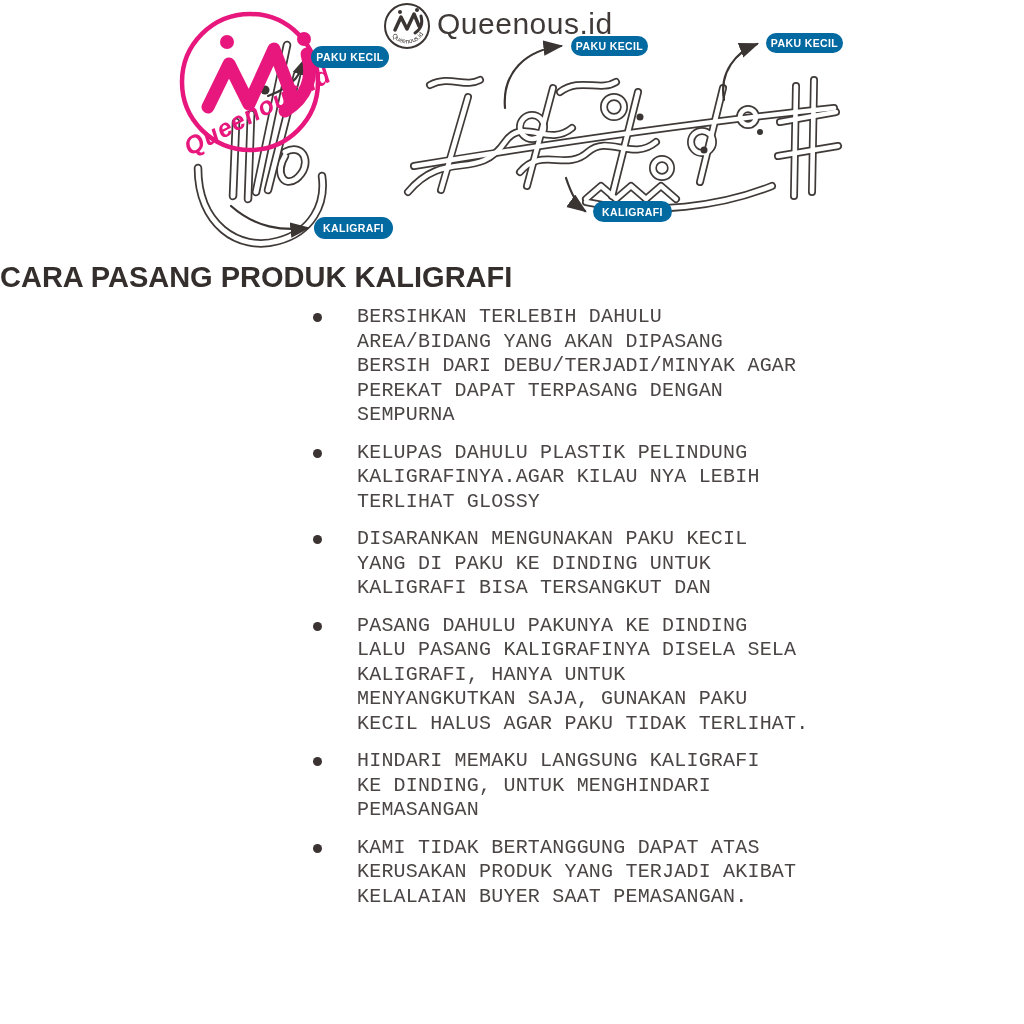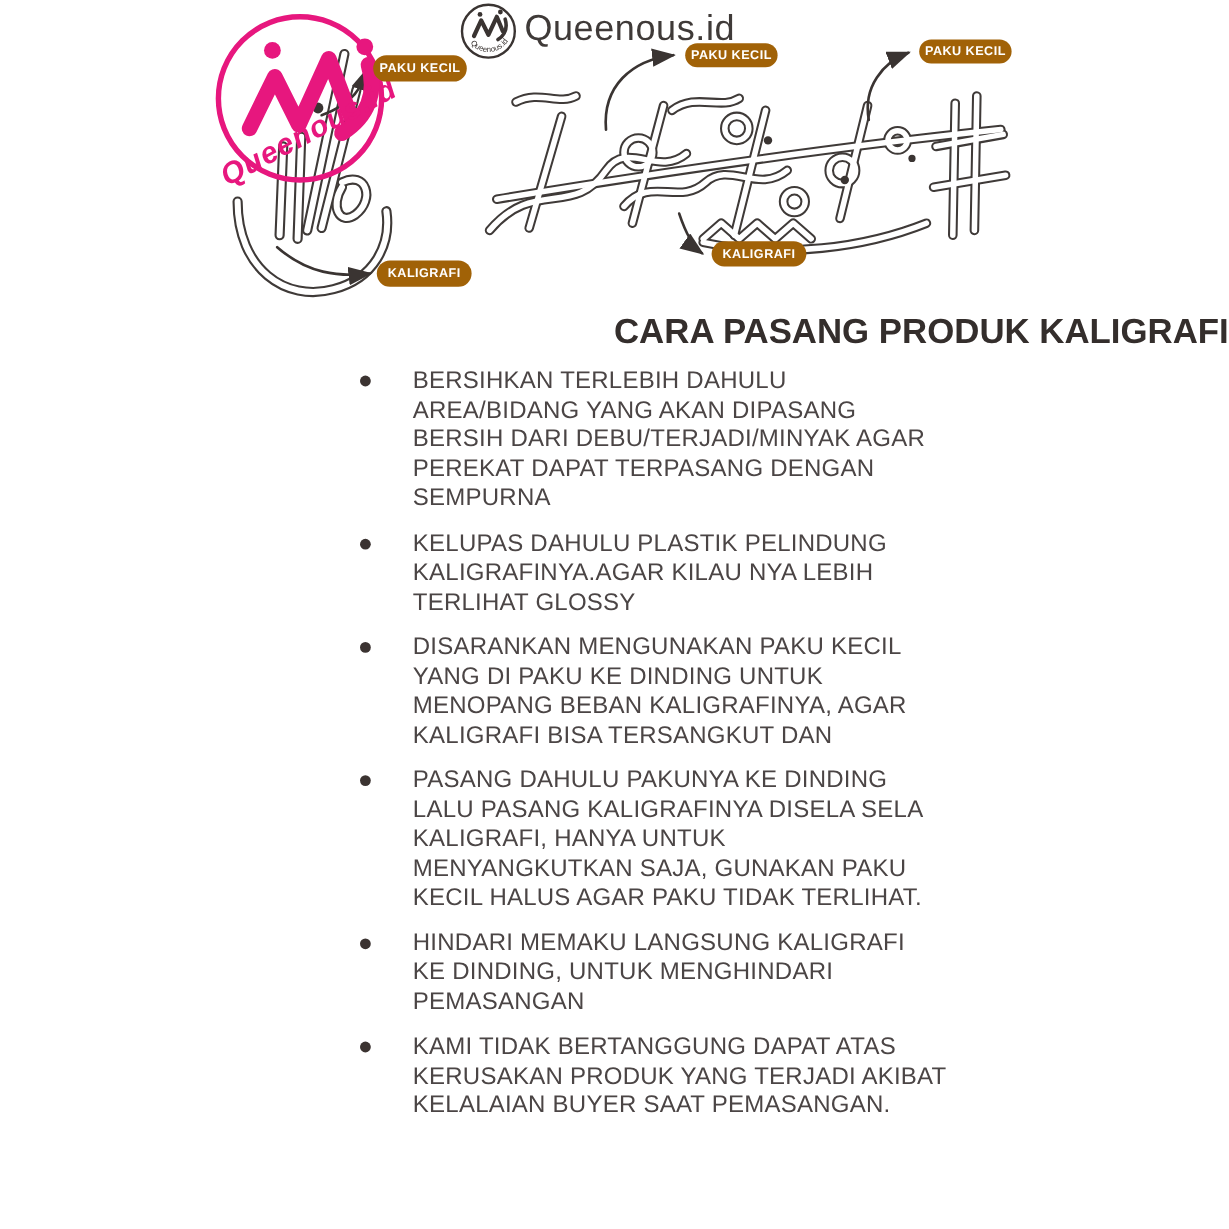--- a/index.html
+++ b/index.html
@@ -1,37 +1,37 @@
 <!DOCTYPE html>
 <html><head>
 <meta charset="utf-8">
 <style>
   html,body{margin:0;padding:0;background:#fff;}
   #page{position:relative;width:1024px;height:1024px;background:#ffffff;overflow:hidden;
         font-family:"Liberation Sans",sans-serif;}
   
   #topart{position:absolute;left:0;top:0;width:1024px;height:260px;}
-  .pill{position:absolute;background:#a16207;color:#ffffff;border-radius:11px;
+  .pill{position:absolute;background:#0369a1;color:#ffffff;border-radius:11px;
         display:flex;align-items:center;justify-content:center;
         font:bold 10.5px "Liberation Sans",sans-serif;letter-spacing:.4px;white-space:nowrap;}
   
   #brand-logo{position:absolute;left:383px;top:2px;width:48px;height:48px;}
   #brand-name{position:absolute;left:437px;top:7px;font-size:30px;font-weight:500;
               color:#3F3A38;letter-spacing:.5px;}
   
   #watermark{position:absolute;left:177px;top:9px;width:148px;height:148px;}
   #watermark-text{position:absolute;left:0px;top:90px;width:150px;text-align:center;
                   transform:rotate(-28deg);transform-origin:center;
                   font:italic bold 25px "Liberation Sans",sans-serif;color:#E7177E;
                   letter-spacing:1px;}
   
-  #heading{position:absolute;left:0;top:261px;width:1024px;text-align:right;
+  #heading{position:absolute;left:0;top:261px;width:1024px;text-align:left;
            font:bold 29px "Liberation Sans",sans-serif;color:#342E2C;letter-spacing:0px;}
-  #instruction-list{position:absolute;left:287px;top:305px;width:560px;
-                    font-family:Liberation Sans, sans-serif;color:#4B4545;}
+  #instruction-list{position:absolute;left:300px;top:305px;width:560px;
+                    font-family:Liberation Mono, monospace;color:#4B4545;}
   .bullet-item{position:relative;padding-left:57px;margin-bottom:13px;}
   .bullet-dot{position:absolute;left:13px;top:8px;width:9px;height:9px;border-radius:50%;
               background:#3B3331;}
   .bullet-line{font-size:20px;line-height:24.5px;white-space:nowrap;letter-spacing:.2px;}
 </style>
 </head>
 <body>
 
 <div id="page">
 
@@ -169,21 +169,20 @@
       <div class="bullet-item">
         <span class="bullet-dot"></span>
         <div class="bullet-line">KELUPAS DAHULU PLASTIK PELINDUNG</div>
         <div class="bullet-line">KALIGRAFINYA.AGAR KILAU NYA LEBIH</div>
         <div class="bullet-line">TERLIHAT GLOSSY</div>
       </div>
       <div class="bullet-item">
         <span class="bullet-dot"></span>
         <div class="bullet-line">DISARANKAN MENGUNAKAN PAKU KECIL</div>
         <div class="bullet-line">YANG DI PAKU KE DINDING UNTUK</div>
-        <div class="bullet-line">MENOPANG BEBAN KALIGRAFINYA, AGAR</div>
         <div class="bullet-line">KALIGRAFI BISA TERSANGKUT DAN</div>
       </div>
       <div class="bullet-item">
         <span class="bullet-dot"></span>
         <div class="bullet-line">PASANG DAHULU PAKUNYA KE DINDING</div>
         <div class="bullet-line">LALU PASANG KALIGRAFINYA DISELA SELA</div>
         <div class="bullet-line">KALIGRAFI, HANYA UNTUK</div>
         <div class="bullet-line">MENYANGKUTKAN SAJA, GUNAKAN PAKU</div>
         <div class="bullet-line">KECIL HALUS AGAR PAKU TIDAK TERLIHAT.</div>
       </div>

